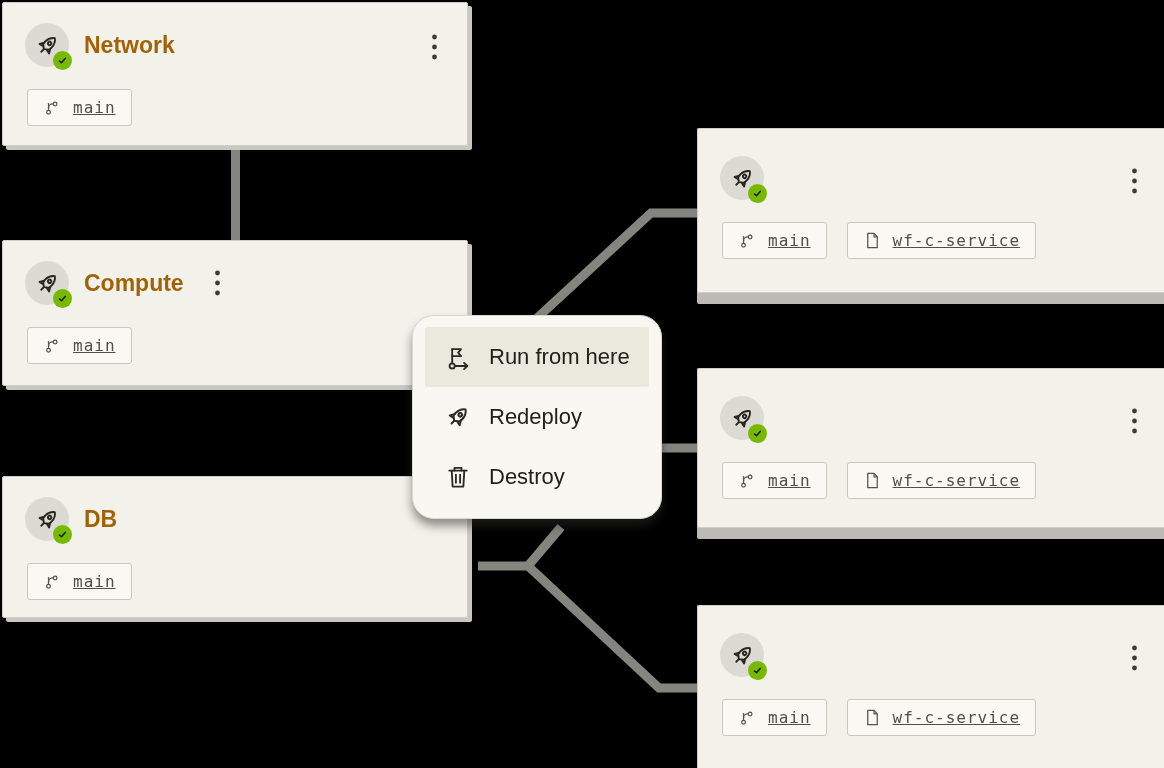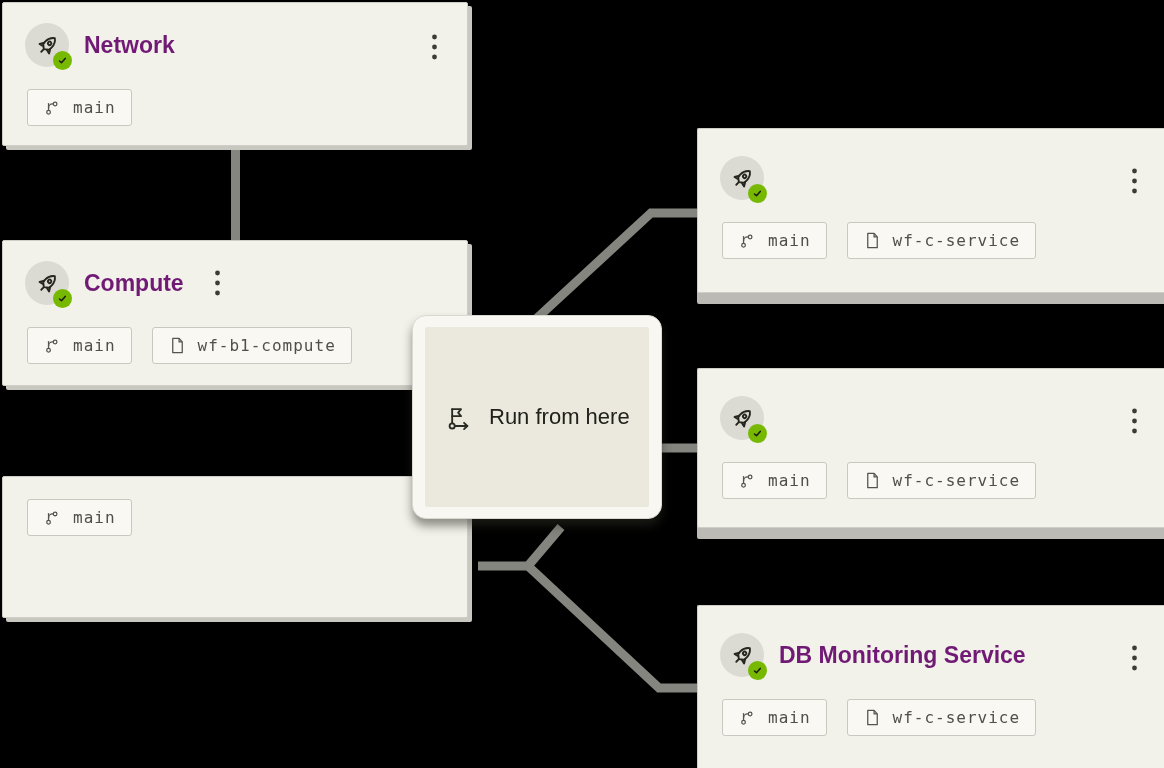--- a/index.html
+++ b/index.html
@@ -14,34 +14,34 @@
   .card{position:absolute;z-index:2;background:#f2f1ea;border:1px solid #cfcec6;border-radius:2px;box-sizing:border-box;}
   .card.left{box-shadow:4px 4px 0 0 #c8c7c0;}
   .card.right{box-shadow:0 11px 0 0 #bbbab4;border-right:none;}
 
   .card-header{display:flex;align-items:center;padding:20px 24px 0 22px;}
   .card.right .card-header{padding-top:27px;}
 
   .avatar{position:relative;flex:none;width:44px;height:44px;border-radius:50%;background:#dcdbd3;display:flex;align-items:center;justify-content:center;color:#26261f;}
   .badge{position:absolute;right:-3px;bottom:-3px;width:19px;height:19px;border-radius:50%;background:#76b900;display:flex;align-items:center;justify-content:center;color:#1c1c16;}
 
-  .title{margin-left:15px;font-size:23px;font-weight:700;color:#701a75;white-space:nowrap;}
+  .title{margin-left:15px;font-size:23px;font-weight:700;color:#a16207;white-space:nowrap;}
 
   .kebab{color:#3c3c36;display:flex;align-items:center;justify-content:center;width:14px;height:28px;cursor:pointer;}
   .kebab.kebab-abs{position:absolute;}
   .kebab.kebab-inline{margin-left:27px;}
 
   .chips{display:flex;gap:20px;margin-top:22px;padding-left:24px;}
   .chip{display:inline-flex;align-items:center;gap:11px;height:37px;padding:0 15px;background:#f9f8f2;border:1px solid #c9c8c0;border-radius:3px;box-sizing:border-box;
-        font-family:"DejaVu Sans Mono",monospace;font-size:16px;letter-spacing:1px;color:#504f49;white-space:nowrap;}
+        font-family:"DejaVu Sans Mono",monospace;font-size:16px;letter-spacing:1px;color:#504f49;white-space:nowrap;text-decoration:underline;}
   .chip svg{color:#55554f;flex:none;}
 
   
   #context-menu{position:absolute;z-index:3;left:412px;top:315px;width:250px;height:204px;box-sizing:border-box;
-    background:#f8f7f1;border:1px solid #dad9d1;border-radius:14px;box-shadow:0 7px 10px rgba(45,45,38,.5);
+    background:#f8f7f1;border:1px solid #dad9d1;border-radius:22px;box-shadow:0 7px 10px rgba(45,45,38,.5);
     padding:11px 12px;display:flex;flex-direction:column;}
   .menu-item{flex:1;display:flex;align-items:center;gap:17px;padding-left:19px;font-size:22px;color:#21211c;border-radius:2px;cursor:pointer;}
   .menu-item.highlighted{background:#ebe9dd;}
   .menu-item svg{color:#2b2b25;flex:none;}
 </style>
 </head>
 <body>
 
 <svg width="0" height="0" style="position:absolute">
   <defs>
@@ -156,41 +156,82 @@
           </svg>
       </span>
     </div>
     <div class="chips">
       <span class="chip">
         <svg width="19" height="19">
             <use href="#i-branch"></use>
           </svg>
         <span>main</span>
       </span>
+    </div>
+  </div>
+
+  <div class="card left" style="left:2px;top:476px;width:466px;height:142px;">
+    <div class="card-header">
+      <div class="avatar">
+        <svg width="27" height="27">
+            <use href="#i-rocket"></use>
+          </svg>
+        <span class="badge">
+          <svg width="11" height="11">
+              <use href="#i-check"></use>
+            </svg>
+        </span>
+      </div>
+      <span class="title">DB</span>
+    </div>
+    <div class="chips">
+      <span class="chip">
+        <svg width="19" height="19">
+            <use href="#i-branch"></use>
+          </svg>
+        <span>main</span>
+      </span>
+    </div>
+  </div>
+
+  <div class="card right" style="left:697px;top:128px;width:476px;height:165px;">
+    <div class="card-header">
+      <div class="avatar">
+        <svg width="27" height="27">
+            <use href="#i-rocket"></use>
+          </svg>
+        <span class="badge">
+          <svg width="11" height="11">
+              <use href="#i-check"></use>
+            </svg>
+        </span>
+      </div>
+      <span class="kebab kebab-abs" style="top:38px;right:32px;">
+        <svg width="9" height="28">
+            <use href="#i-kebab"></use>
+          </svg>
+      </span>
+    </div>
+    <div class="chips">
+      <span class="chip">
+        <svg width="19" height="19">
+            <use href="#i-branch"></use>
+          </svg>
+        <span>main</span>
+      </span>
       <span class="chip">
         <svg width="19" height="19">
             <use href="#i-file"></use>
           </svg>
-        <span>wf-b1-compute</span>
-      </span>
-    </div>
-  </div>
-
-  <div class="card left" style="left:2px;top:476px;width:466px;height:142px;">
-    <div class="chips">
-      <span class="chip">
-        <svg width="19" height="19">
-            <use href="#i-branch"></use>
-          </svg>
-        <span>main</span>
-      </span>
-    </div>
-  </div>
-
-  <div class="card right" style="left:697px;top:128px;width:476px;height:165px;">
+        <span>wf-c-service</span>
+      </span>
+    </div>
+  </div>
+
+  <div class="card right" style="left:697px;top:368px;width:476px;height:160px;">
     <div class="card-header">
       <div class="avatar">
         <svg width="27" height="27">
             <use href="#i-rocket"></use>
           </svg>
         <span class="badge">
           <svg width="11" height="11">
               <use href="#i-check"></use>
             </svg>
         </span>
@@ -210,67 +251,32 @@
       </span>
       <span class="chip">
         <svg width="19" height="19">
             <use href="#i-file"></use>
           </svg>
         <span>wf-c-service</span>
       </span>
     </div>
   </div>
 
-  <div class="card right" style="left:697px;top:368px;width:476px;height:160px;">
-    <div class="card-header">
-      <div class="avatar">
-        <svg width="27" height="27">
-            <use href="#i-rocket"></use>
-          </svg>
-        <span class="badge">
-          <svg width="11" height="11">
-              <use href="#i-check"></use>
-            </svg>
-        </span>
-      </div>
-      <span class="kebab kebab-abs" style="top:38px;right:32px;">
-        <svg width="9" height="28">
-            <use href="#i-kebab"></use>
-          </svg>
-      </span>
-    </div>
-    <div class="chips">
-      <span class="chip">
-        <svg width="19" height="19">
-            <use href="#i-branch"></use>
-          </svg>
-        <span>main</span>
-      </span>
-      <span class="chip">
-        <svg width="19" height="19">
-            <use href="#i-file"></use>
-          </svg>
-        <span>wf-c-service</span>
-      </span>
-    </div>
-  </div>
-
   <div class="card right" style="left:697px;top:605px;width:476px;height:170px;">
     <div class="card-header">
       <div class="avatar">
         <svg width="27" height="27">
             <use href="#i-rocket"></use>
           </svg>
         <span class="badge">
           <svg width="11" height="11">
               <use href="#i-check"></use>
             </svg>
         </span>
       </div>
-      <span class="title">DB Monitoring Service</span>
       <span class="kebab kebab-abs" style="top:38px;right:32px;">
         <svg width="9" height="28">
             <use href="#i-kebab"></use>
           </svg>
       </span>
     </div>
     <div class="chips">
       <span class="chip">
         <svg width="19" height="19">
             <use href="#i-branch"></use>
@@ -286,15 +292,27 @@
     </div>
   </div>
 
   <div id="context-menu">
     <div class="menu-item highlighted">
       <svg width="28" height="28">
           <use href="#i-milestone"></use>
         </svg>
       <span>Run from here</span>
     </div>
+    <div class="menu-item">
+      <svg width="28" height="28">
+          <use href="#i-rocket"></use>
+        </svg>
+      <span>Redeploy</span>
+    </div>
+    <div class="menu-item">
+      <svg width="28" height="28">
+          <use href="#i-trash"></use>
+        </svg>
+      <span>Destroy</span>
+    </div>
   </div>
 
 </div>
 
 </body></html>

